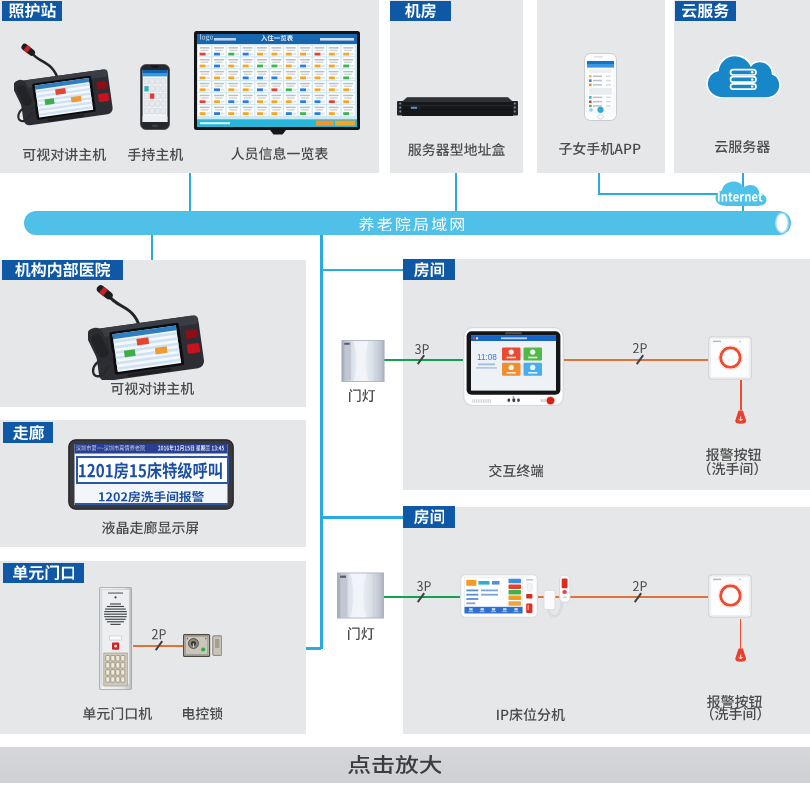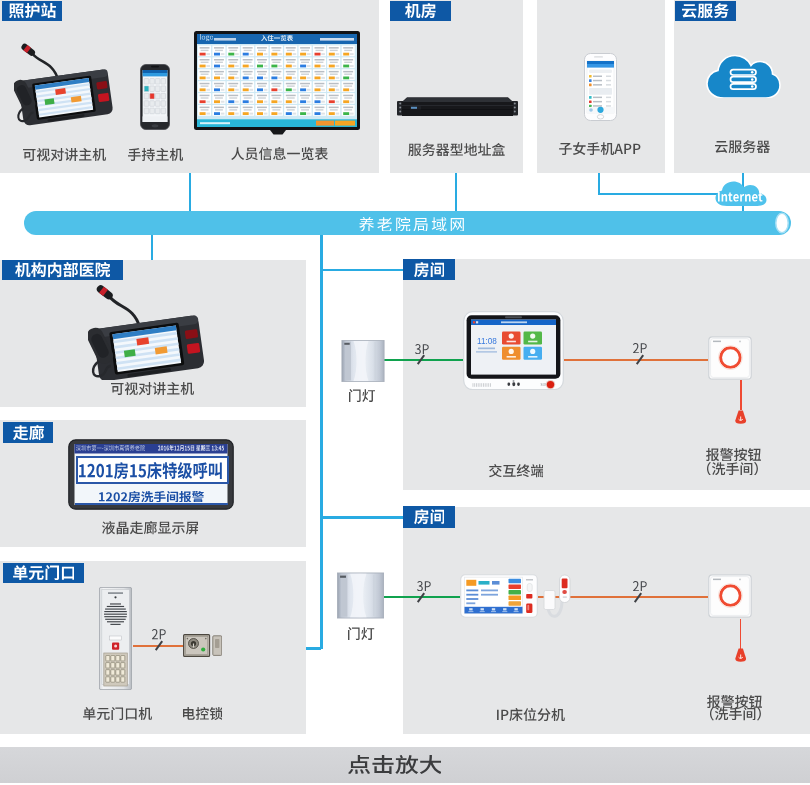--- a/index.html
+++ b/index.html
@@ -742,21 +742,21 @@
             <stop offset="1" stop-color="#aab2bf"></stop>
           </linearGradient>
         </defs>
         <rect x="0.4" y="0.4" width="42.2" height="41.2" fill="url(#dlg)" stroke="#a7aeba" stroke-width="0.8"></rect>
         <rect x="4" y="1.6" width="5.5" height="38.8" fill="#c0c7d2"></rect>
         <path d="M12,1 L27,1 C23,12 23,30 27,41 L12,41 C16,30 16,12 12,1 Z" fill="#f2f5f9" opacity="0.85"></path>
         <rect x="33" y="2" width="2.2" height="38" fill="#cdd4de"></rect>
         <rect x="2.8" y="2.8" width="5.4" height="2" fill="#565b62"></rect>
       </svg>
     </div>
-    <div style="position:absolute;left:463px;top:311px;width:84px;height:79px">
+    <div style="position:absolute;left:463px;top:327px;width:84px;height:79px">
       <svg width="101" height="79" viewBox="0 0 101 79">
         <rect x="0.7" y="0.7" width="99.6" height="78" rx="9" fill="#fcfdfe" stroke="#d5d9dd" stroke-width="1.2"></rect>
         <rect x="3.6" y="4.2" width="93.8" height="63.5" rx="5" fill="#141519"></rect>
         <rect x="42" y="5.2" width="17" height="2" rx="1" fill="#4a4d52"></rect>
         <rect x="8" y="8.6" width="85" height="55" fill="#eef1f5"></rect>
         <rect x="8" y="8.6" width="85" height="5.4" fill="#1565c8"></rect>
         <rect x="10" y="10.2" width="2.2" height="2.2" fill="#e8402e"></rect>
         <rect x="13" y="10.2" width="2.2" height="2.2" fill="#fff" opacity="0.8"></rect>
         <rect x="38" y="10.4" width="26" height="1.8" fill="#bcd4f0"></rect>
         <text x="14" y="33" font-family="Liberation Sans" font-size="8.2" fill="#3779dd">11:08</text>

